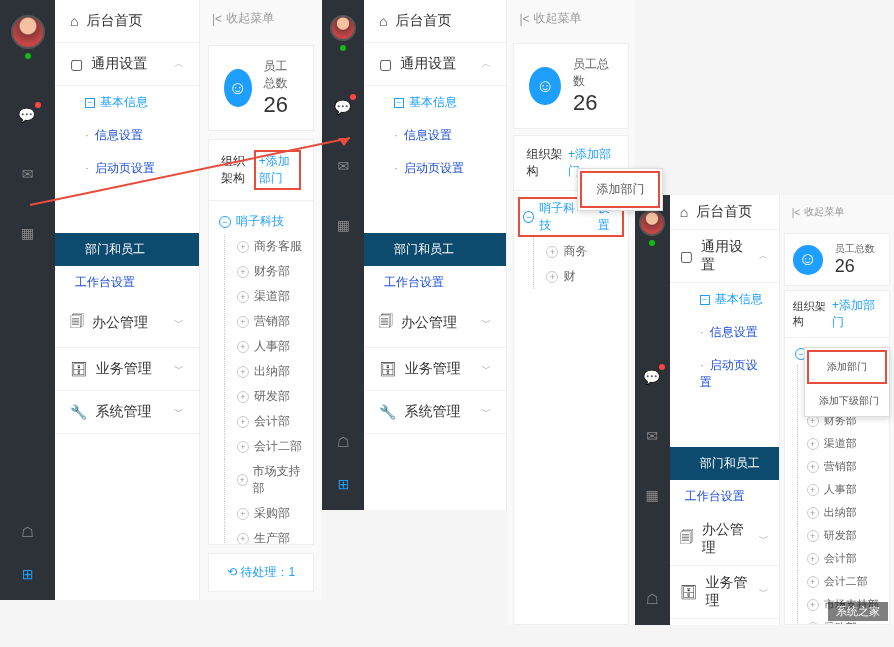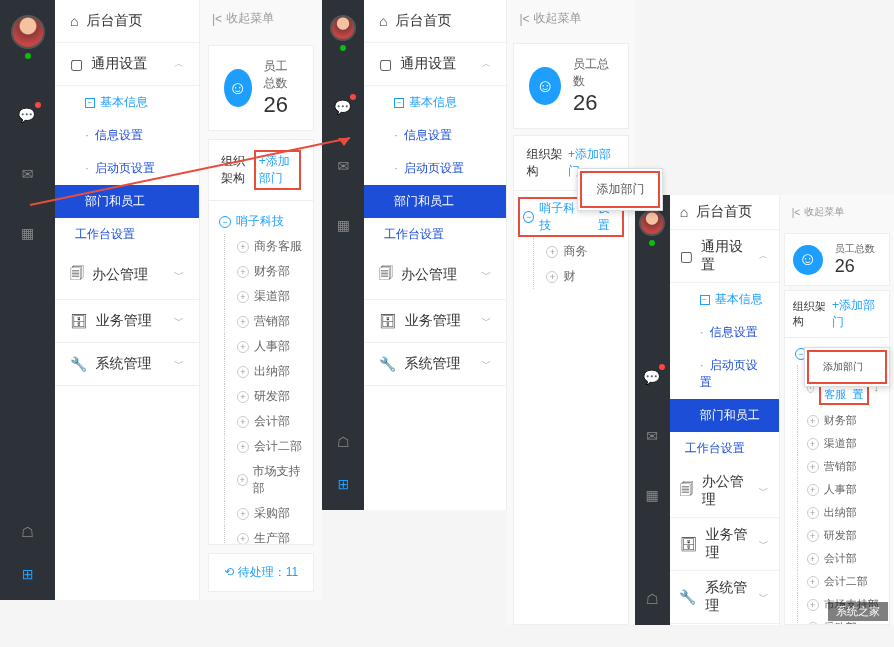--- a/index.html
+++ b/index.html
@@ -20,21 +20,21 @@
     .rail-icon .red { position: absolute; top: -2px; right: -2px; width: 6px; height: 6px; background: #f44; border-radius: 50%; }
     .rail-bottom { margin-top: auto; padding-bottom: 15px; display: flex; flex-direction: column; align-items: center; gap: 20px; }
     
     .sidebar { width: 145px; background: #fff; border-right: 1px solid #eee; }
     .sb-home { padding: 12px 15px; font-size: 14px; color: #333; display: flex; align-items: center; gap: 8px; border-bottom: 1px solid #f0f0f0; }
     .sb-cat { padding: 12px 15px; font-size: 14px; color: #333; display: flex; align-items: center; gap: 8px; border-bottom: 1px solid #f0f0f0; }
     .sb-cat .chev { margin-left: auto; color: #999; font-size: 10px; }
     .sb-sub { padding: 8px 15px 8px 30px; color: #1d4ed8; font-size: 12px; }
     .sb-sub.group-head { color: #1e9fff; display: flex; align-items: center; gap: 5px; }
     .sb-sub.group-head .box { width: 10px; height: 10px; border: 1px solid #1e9fff; display: inline-flex; align-items: center; justify-content: center; font-size: 8px; }
-    .sb-sub.active { background: #1d4ed8; color: #fff; }
+    .sb-sub.active { background: #0c4a6e; color: #fff; margin-top: 48px; }
     .sb-sub.bullet::before { content: "·"; margin-right: 6px; color: #999; }
     
     .content { flex: 1; background: #f9f9fa; display: flex; flex-direction: column; position: relative; }
     .collapse-row { padding: 10px 12px; color: #999; font-size: 12px; display: flex; align-items: center; gap: 4px; }
     .card { background: #fff; margin: 8px; border: 1px solid #eee; padding: 12px 15px; display: flex; align-items: center; gap: 12px; }
     .circle { width: 38px; height: 38px; border-radius: 50%; background: #1e9fff; display: flex; align-items: center; justify-content: center; color: #fff; font-size: 18px; }
     .card-txt .lbl { color: #666; font-size: 12px; }
     .card-txt .num { color: #333; font-size: 22px; font-weight: 300; }
     
     .org-head { background: #fff; margin: 0 8px; padding: 10px 12px; display: flex; justify-content: space-between; align-items: center; border: 1px solid #eee; border-bottom: 1px solid #eee; }
@@ -46,21 +46,21 @@
     .tree-root .exp { width: 12px; height: 12px; border: 1px solid #1e9fff; border-radius: 50%; display: inline-flex; align-items: center; justify-content: center; font-size: 9px; }
     .tree-row { padding: 4px 10px 4px 28px; color: #666; display: flex; align-items: center; gap: 5px; position: relative; }
     .tree-row::before { content: ""; position: absolute; left: 15px; top: 0; bottom: 0; border-left: 1px dotted #ccc; }
     .tree-row .exp { width: 12px; height: 12px; border: 1px solid #ccc; border-radius: 50%; display: inline-flex; align-items: center; justify-content: center; font-size: 9px; color: #999; }
     
     .pending { background: #fff; margin: 8px; padding: 10px; color: #1e9fff; text-align: center; border: 1px solid #eee; }
     
     .hl-red { border: 2px solid #e74c3c; padding: 1px 3px; }
     .arrow-line { position: absolute; pointer-events: none; z-index: 10; }
     
-    .ctx-menu { position: absolute; background: #fff; border: 1px solid #ddd; box-shadow: 0 2px 6px rgba(0,0,0,.15); font-size: 12px; color: #555; z-index: 20; }
+    .ctx-menu { position: absolute; background: #fff; border: 1px solid #ddd; box-shadow: 0 2px 6px rgba(0,0,0,.15); font-size: 12px; color: #555; z-index: 20; text-align: center; }
     .ctx-item { padding: 8px 14px; white-space: nowrap; }
     
     .tree-sm .tree-row { padding-left: 22px; font-size: 11px; }
     .tree-sm .tree-row::before { left: 12px; }
   </style>
 </head>
 <body>
 
 <div class="panel panel1">
   <div class="rail">
@@ -171,21 +171,21 @@
         </div>
         <div class="tree-row">
           <span class="exp">+</span>
           <span>采购部</span>
         </div>
         <div class="tree-row">
           <span class="exp">+</span>
           <span>生产部</span>
         </div>
       </div>
-    <div class="pending"><span>⟲ </span><span>待处理：11</span></div>
+    <div class="pending"><span>⟲ </span><span>待处理：1</span></div>
     <svg class="arrow-line" style="left:-180px;top:120px" width="350" height="100">
         <line x1="10" y1="85" x2="330" y2="18" stroke="#e74c3c" stroke-width="2"></line>
         <polygon points="330,18 318,18 324,26" fill="#e74c3c"></polygon>
       </svg>
   </div>
 </div>
 
 <div class="panel panel2" style="margin-top:0">
   <div class="rail rail-sm">
     <div class="avatar avatar-sm"></div>
@@ -376,16 +376,17 @@
           <span class="exp">+</span>
           <span>市场支持部</span>
         </div>
         <div class="tree-row">
           <span class="exp">+</span>
           <span>采购部</span>
         </div>
       </div>
     <div class="ctx-menu" style="top:152px;right:4px;width:86px;font-size:10px">
       <div class="ctx-item hl-red" style="margin:2px">添加部门</div>
+      <div class="ctx-item">添加下级部门</div>
     </div>
     <div style="position:absolute;bottom:4px;right:6px;color:#fff;background:rgba(0,0,0,.5);padding:2px 8px;font-size:11px">系统之家</div>
   </div>
 </div>
 
 </body></html>

